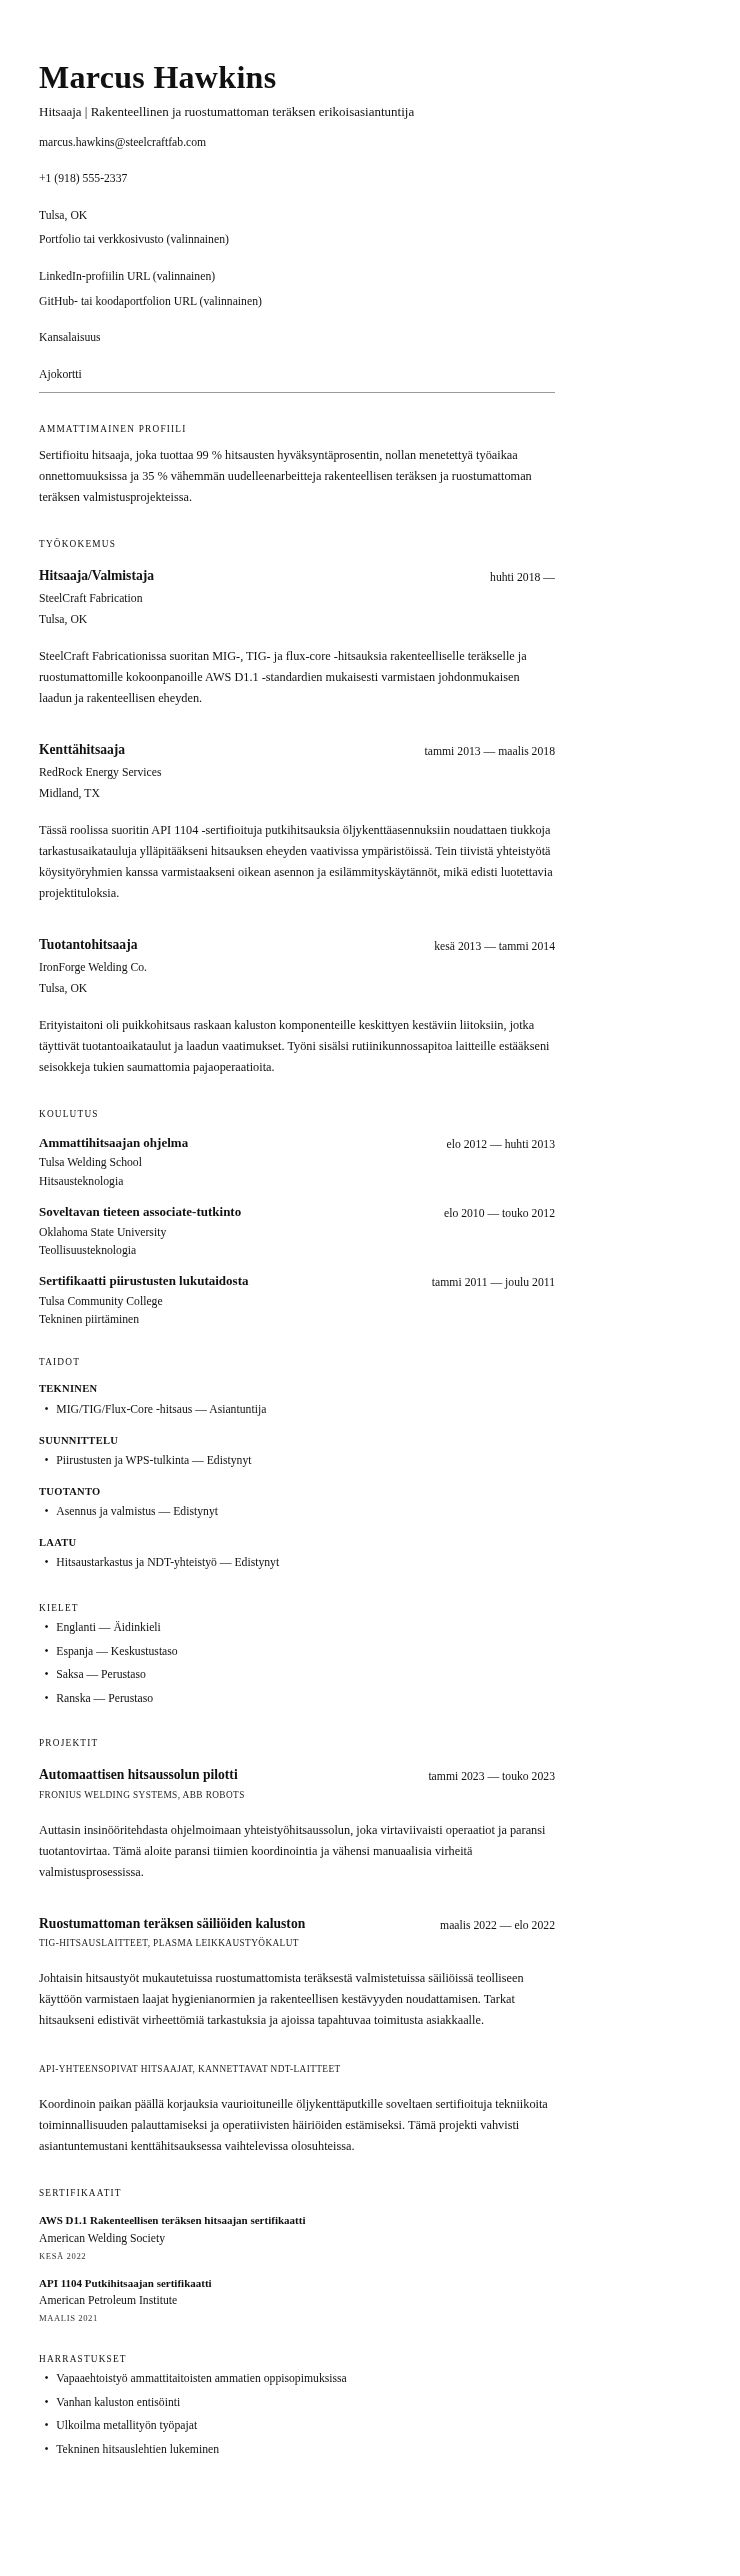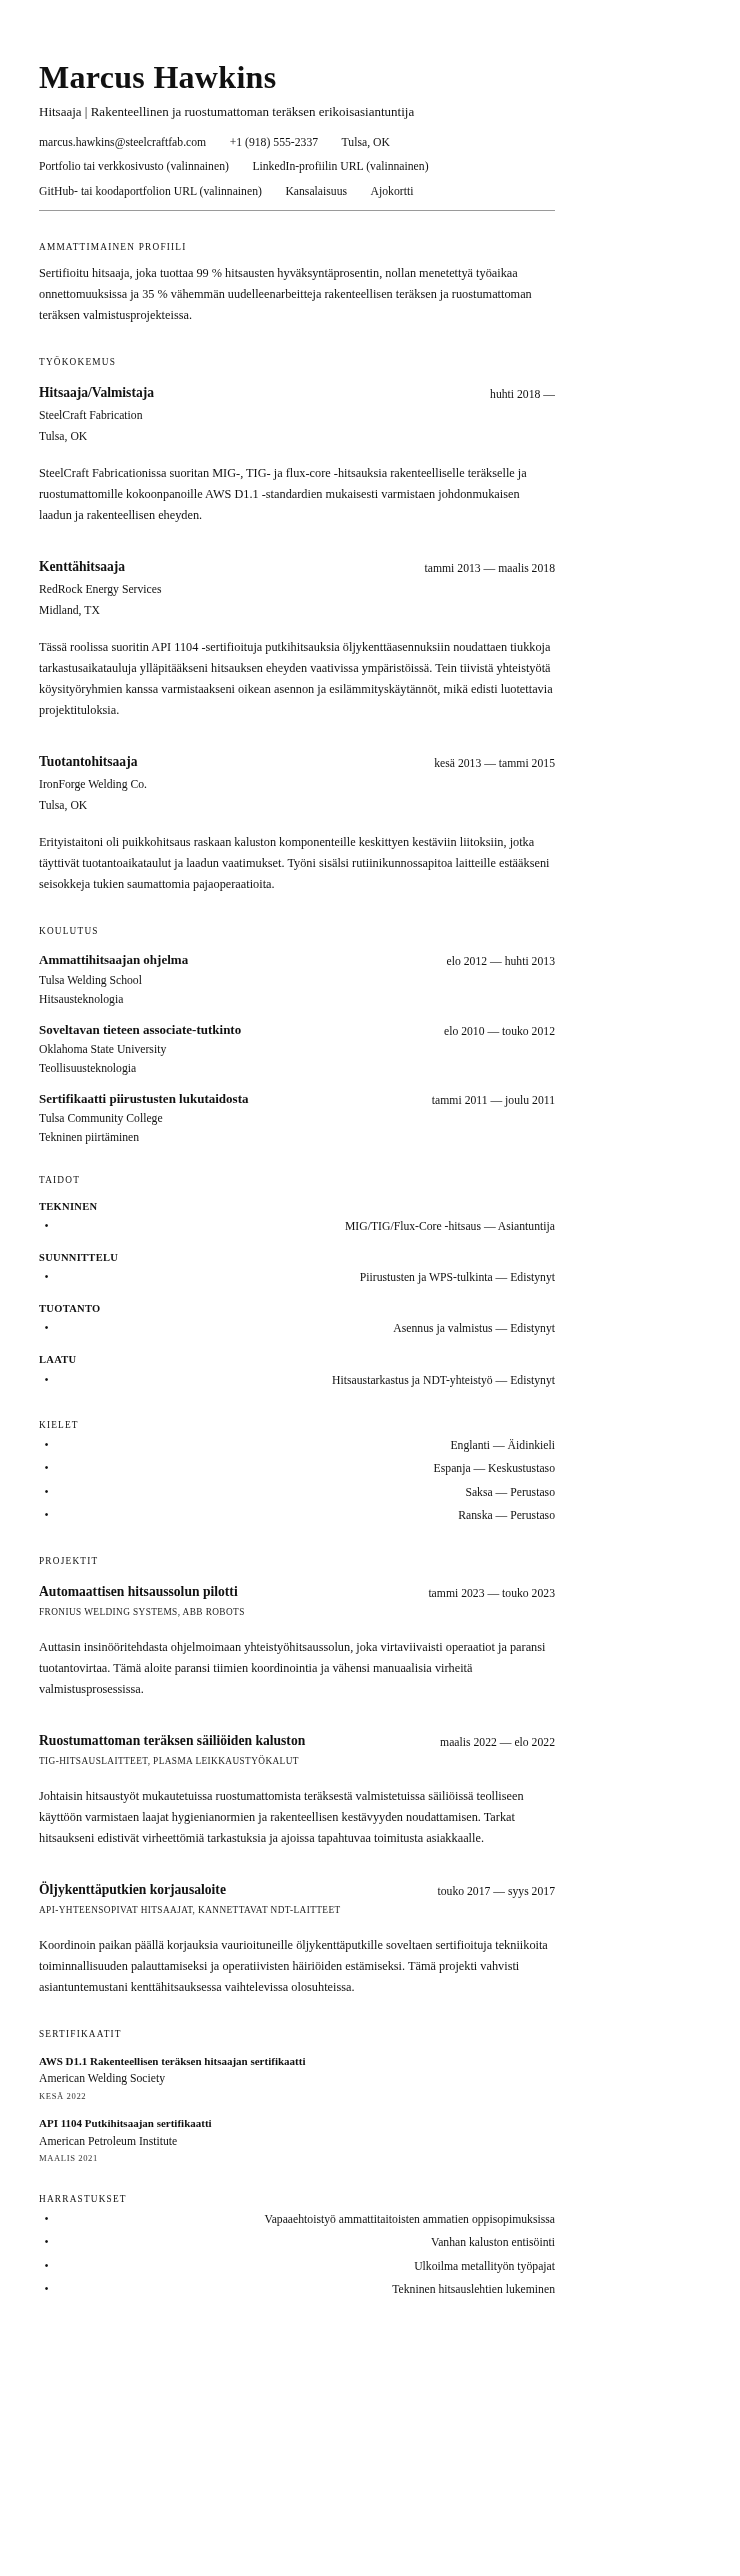--- a/index.html
+++ b/index.html
@@ -14,21 +14,21 @@
     margin-top: 32px;
   }
   h1.name {
     font-size: 32px;
     line-height: 1.1;
     margin: 0 0 8.6px 0;
     font-weight: 700;
     letter-spacing: 0.3px;
   }
   .tagline { font-size: 13px; margin-bottom: 16px; }
-  .contact-row { display: flex; gap: 23.5px; font-size: 11.7px; margin-bottom: 11.7px; flex-wrap: wrap; }
+  .contact-row { display: flex; gap: 23.5px; font-size: 11.7px; margin-bottom: 11.7px; flex-wrap: wrap; flex-direction: column; }
   hr.header-divider { border: none; border-top: 0.6px solid #9a9a9a; margin: 11px 0 0 0; }
   .section { margin-top: 31px; }
   .section-heading {
     font-size: 9.3px;
     font-weight: 400;
     letter-spacing: 1.2px;
     margin: 0;
   }
   .profile-text { font-size: 12.3px; line-height: 21px; margin-top: 11px; }
   .entry { margin-top: 18.5px; }
@@ -36,21 +36,21 @@
   .entry-head { display: flex; justify-content: space-between; align-items: flex-end; gap: 12.3px; }
   .entry-title { font-size: 13.6px; font-weight: 700; }
   .entry-dates { font-size: 11.7px; white-space: nowrap; }
   .entry-sub { font-size: 11.7px; margin-top: 8px; }
   .entry-desc { font-size: 12.3px; line-height: 21px; margin-top: 20px; }
   .edu-item { margin-top: 16px; }
   .edu-title { font-size: 13px; font-weight: 700; }
   .edu-sub { font-size: 11.7px; margin-top: 5.6px; }
   .skill-group { margin-top: 16px; }
   .skill-group-name { font-size: 10.5px; font-weight: 700; letter-spacing: 0.3px; }
-  ul.bullets { list-style: none; margin: 7.4px 0 0 0; padding: 0; font-size: 11.7px; text-align: right; }
+  ul.bullets { list-style: none; margin: 7.4px 0 0 0; padding: 0; font-size: 11.7px; }
   ul.bullets li { position: relative; padding-left: 17.3px; margin-top: 6.8px; line-height: 16.7px; }
   ul.bullets li::before { content: "\2022"; position: absolute; left: 5.6px; top: 0; }
   .tools-line { font-size: 9.3px; letter-spacing: 0.4px; margin-top: 6.8px; color: #222222; }
   .cert-item { margin-top: 16px; }
   .cert-title { font-size: 11px; font-weight: 700; }
   .cert-issuer { font-size: 11.7px; margin-top: 5.6px; }
   .cert-date { font-size: 8.6px; letter-spacing: 0.6px; margin-top: 5.6px; color: #333333; }
 </style>
 </head>
 <body>
@@ -101,21 +101,21 @@
         <span class="entry-dates">tammi 2013 — maalis 2018</span>
       </div>
       <div class="entry-sub">RedRock Energy Services</div>
       <div class="entry-sub">Midland, TX</div>
       <p class="entry-desc">Tässä roolissa suoritin API 1104 -sertifioituja putkihitsauksia öljykenttäasennuksiin noudattaen tiukkoja tarkastusaikatauluja ylläpitääkseni hitsauksen eheyden vaativissa ympäristöissä. Tein tiivistä yhteistyötä köysityöryhmien kanssa varmistaakseni oikean asennon ja esilämmityskäytännöt, mikä edisti luotettavia projektituloksia.</p>
     </div>
 
     <div class="entry">
       <div class="entry-head">
         <span class="entry-title">Tuotantohitsaaja</span>
-        <span class="entry-dates">kesä 2013 — tammi 2015</span>
+        <span class="entry-dates">kesä 2013 — tammi 2014</span>
       </div>
       <div class="entry-sub">IronForge Welding Co.</div>
       <div class="entry-sub">Tulsa, OK</div>
       <p class="entry-desc">Erityistaitoni oli puikkohitsaus raskaan kaluston komponenteille keskittyen kestäviin liitoksiin, jotka täyttivät tuotantoaikataulut ja laadun vaatimukset. Työni sisälsi rutiinikunnossapitoa laitteille estääkseni seisokkeja tukien saumattomia pajaoperaatioita.</p>
     </div>
   </section>
 
   <section class="section">
     <h2 class="section-heading">KOULUTUS</h2>
 
@@ -201,24 +201,20 @@
     <div class="entry">
       <div class="entry-head">
         <span class="entry-title">Ruostumattoman teräksen säiliöiden kaluston</span>
         <span class="entry-dates">maalis 2022 — elo 2022</span>
       </div>
       <div class="tools-line">TIG-HITSAUSLAITTEET, PLASMA LEIKKAUSTYÖKALUT</div>
       <p class="entry-desc">Johtaisin hitsaustyöt mukautetuissa ruostumattomista teräksestä valmistetuissa säiliöissä teolliseen käyttöön varmistaen laajat hygienianormien ja rakenteellisen kestävyyden noudattamisen. Tarkat hitsaukseni edistivät virheettömiä tarkastuksia ja ajoissa tapahtuvaa toimitusta asiakkaalle.</p>
     </div>
 
     <div class="entry">
-      <div class="entry-head">
-        <span class="entry-title">Öljykenttäputkien korjausaloite</span>
-        <span class="entry-dates">touko 2017 — syys 2017</span>
-      </div>
       <div class="tools-line">API-YHTEENSOPIVAT HITSAAJAT, KANNETTAVAT NDT-LAITTEET</div>
       <p class="entry-desc">Koordinoin paikan päällä korjauksia vaurioituneille öljykenttäputkille soveltaen sertifioituja tekniikoita toiminnallisuuden palauttamiseksi ja operatiivisten häiriöiden estämiseksi. Tämä projekti vahvisti asiantuntemustani kenttähitsauksessa vaihtelevissa olosuhteissa.</p>
     </div>
   </section>
 
   <section class="section">
     <h2 class="section-heading">SERTIFIKAATIT</h2>
 
     <div class="cert-item">
       <div class="cert-title">AWS D1.1 Rakenteellisen teräksen hitsaajan sertifikaatti</div>

